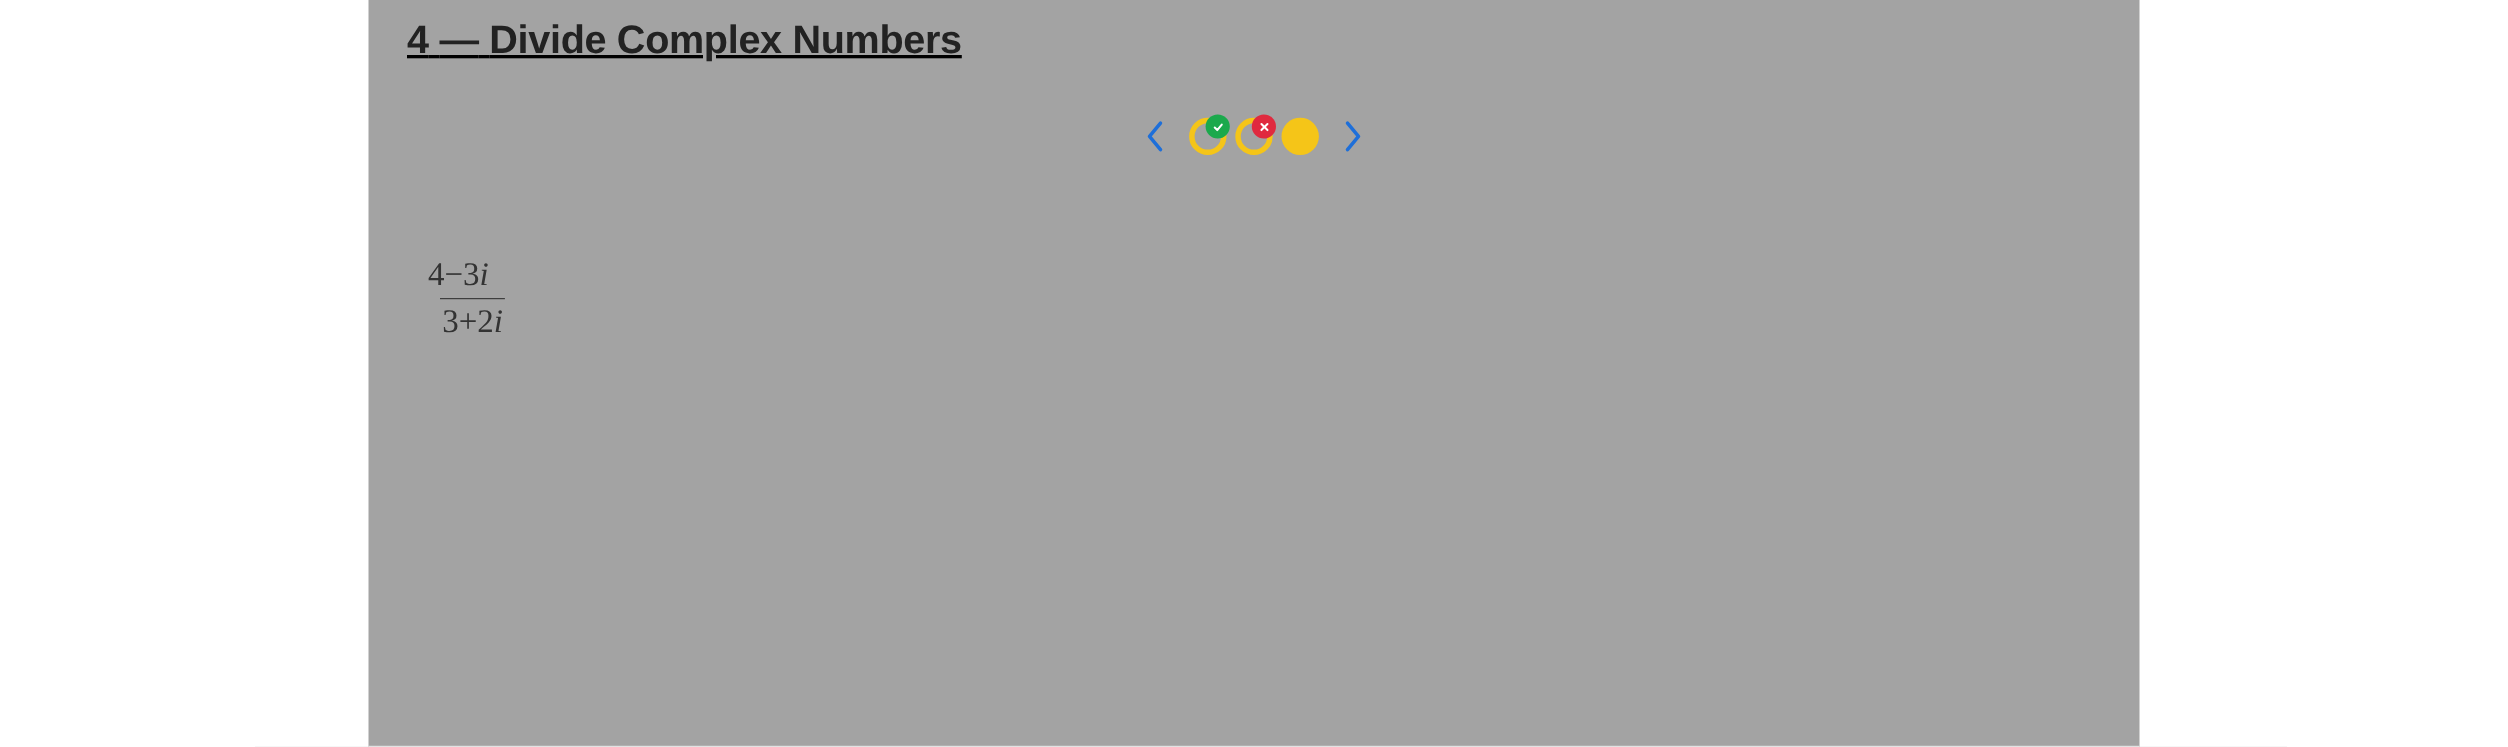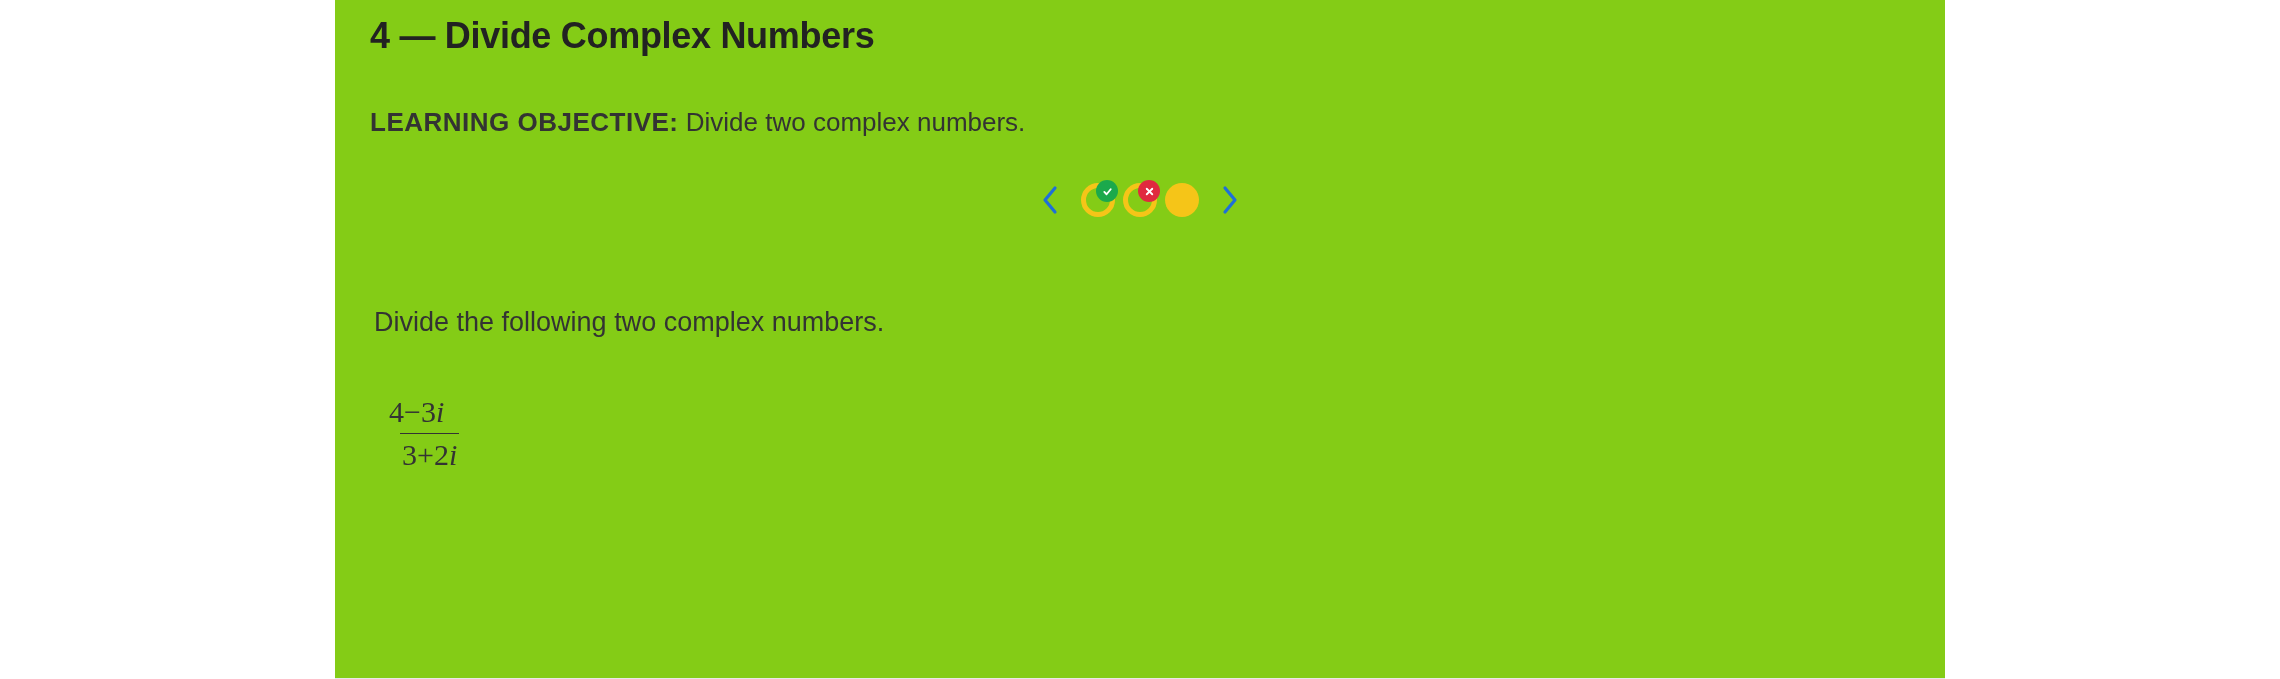--- a/index.html
+++ b/index.html
@@ -10,24 +10,25 @@
     body {
       font-family: -apple-system, BlinkMacSystemFont, "Segoe UI", "Helvetica Neue", Arial, sans-serif;
       background: #ffffff;
       width: 2280px;
       height: 679px;
       display: flex;
       justify-content: center;
     }
     .content-wrapper {
       width: 1610px;
-      background: #84cc16;
+      background: #a3a3a3;
       padding: 0 0 0 0;
       position: relative;
       border-bottom: 1px solid #e8e8e8;
+      text-decoration: underline;
     }
     .inner-content {
       padding: 15px 35px 35px 35px;
     }
     .section-title {
       font-size: 36px;
       font-weight: 700;
       color: #222222;
       letter-spacing: -0.3px;
       margin-bottom: 50px;
@@ -136,24 +137,20 @@
 
 <div class="content-wrapper">
   <div class="inner-content">
 
     <h1 class="section-title">
       <span>4</span>
       <span>—</span>
       <span>Divide Complex Numbers</span>
     </h1>
 
-    <div class="learning-objective-row">
-      <span class="learning-objective-label">LEARNING OBJECTIVE:</span>
-      <span class="learning-objective-text">Divide two complex numbers.</span>
-    </div>
 
     <div class="progress-nav">
       <div class="chevron">
         <svg viewBox="0 0 18 30">
           <polyline points="14,3 4,15 14,27" fill="none" stroke="#1e6fd9" stroke-width="3.2" stroke-linecap="round" stroke-linejoin="round"></polyline>
         </svg>
       </div>
 
       <div class="progress-dot ring">
         <div class="badge correct">
@@ -174,21 +171,20 @@
 
       <div class="progress-dot filled"></div>
 
       <div class="chevron">
         <svg viewBox="0 0 18 30">
           <polyline points="4,3 14,15 4,27" fill="none" stroke="#1e6fd9" stroke-width="3.2" stroke-linecap="round" stroke-linejoin="round"></polyline>
         </svg>
       </div>
     </div>
 
-    <div class="question-prompt">Divide the following two complex numbers.</div>
 
     <div class="fraction">
       <div class="num">
         <span>4</span><span>−</span><span>3</span><span class="ivar">i</span>
       </div>
       <div class="den">
         <span>3</span><span>+</span><span>2</span><span class="ivar">i</span>
       </div>
     </div>
 

